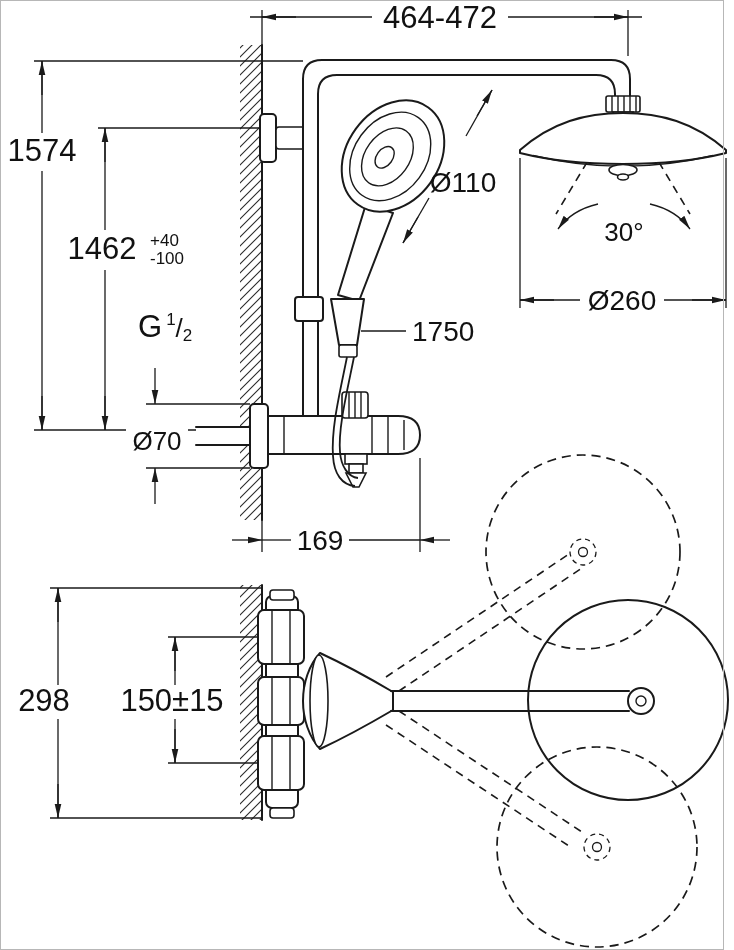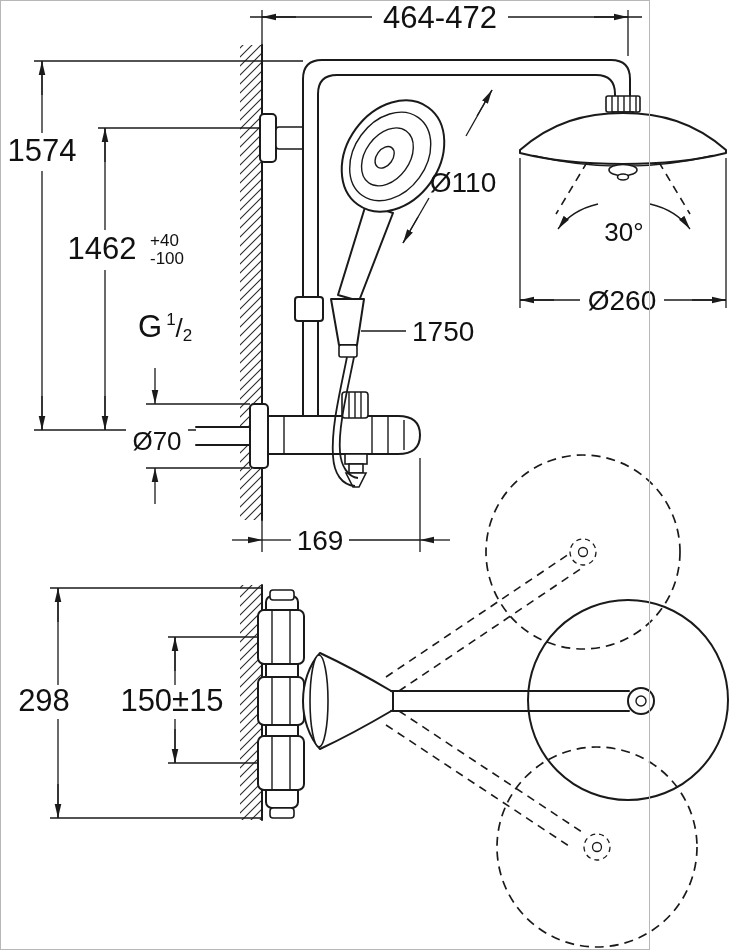--- a/index.html
+++ b/index.html
@@ -1,16 +1,16 @@
 <!DOCTYPE html>
 <html><head>
 <meta charset="utf-8">
 <style>
   html,body { margin:0; padding:0; background:#ffffff; }
-  .canvas { width:650px; height:950px; position:relative; background:#fff;
+  .canvas { width:724px; height:950px; position:relative; background:#fff;
             outline:1px solid #b7b7b7; outline-offset:-1px;
             font-family:"Liberation Sans", sans-serif; }
   svg { display:block; }
   svg text { font-family:"Liberation Sans", sans-serif; fill:#111; }
   .obj  { stroke:#1a1a1a; stroke-width:2;   fill:none;  stroke-linecap:round; stroke-linejoin:round; }
   .objf { stroke:#1a1a1a; stroke-width:2;   fill:#fff;  stroke-linejoin:round; }
   .objt { stroke:#1a1a1a; stroke-width:1.4; fill:none;  }
   .objtf{ stroke:#1a1a1a; stroke-width:1.6; fill:#fff;  }
   .dim  { stroke:#1a1a1a; stroke-width:1.3; fill:none;  }
   .dash { stroke:#1a1a1a; stroke-width:1.6; fill:none; stroke-dasharray:8 6; }

